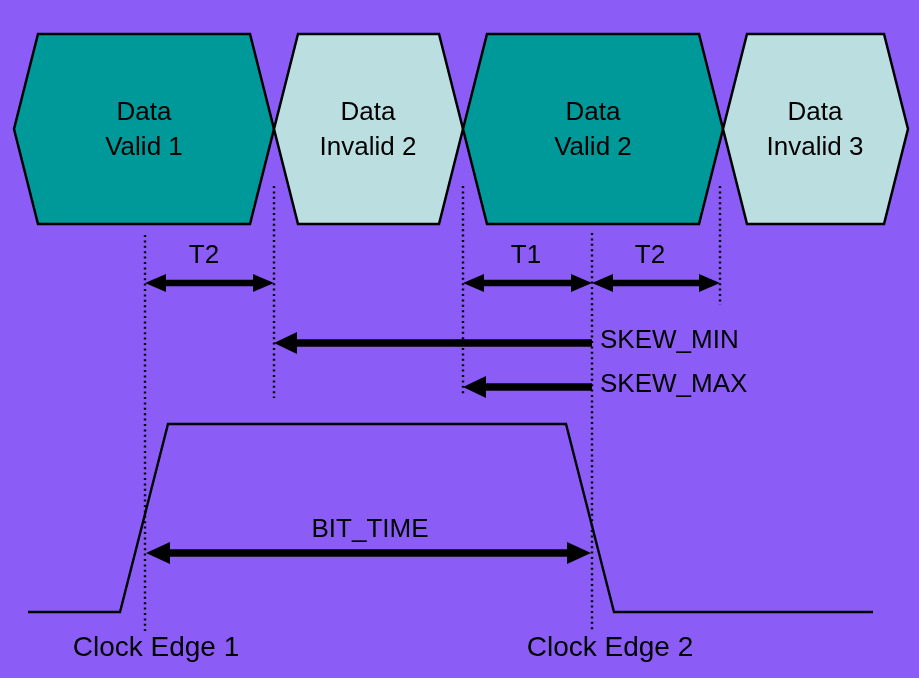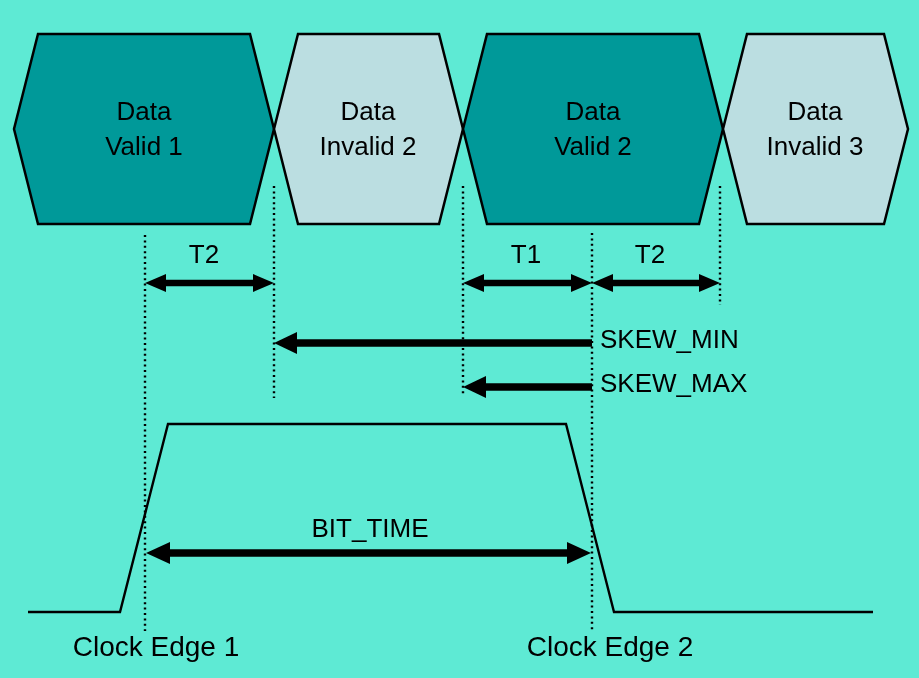--- a/index.html
+++ b/index.html
@@ -1,16 +1,16 @@
 <!DOCTYPE html>
 <html><head>
 <meta charset="utf-8">
 <style>
   html,body{margin:0;padding:0;background:#ffffff;}
-  .stage{position:relative;width:919px;height:678px;background:#5eead4;overflow:hidden;}
+  .stage{position:relative;width:919px;height:678px;background:#8b5cf6;overflow:hidden;}
   svg{display:block;}
   .hex-label{font-family:"Liberation Sans",sans-serif;font-size:26px;fill:#000;text-anchor:middle;}
   .dim-label{font-family:"Liberation Sans",sans-serif;font-size:26px;fill:#000;text-anchor:middle;}
   .skew-label{font-family:"Liberation Sans",sans-serif;font-size:26px;fill:#000;text-anchor:start;}
   .edge-label{font-family:"Liberation Sans",sans-serif;font-size:28px;fill:#000;text-anchor:middle;}
   .hex{stroke:#000;stroke-width:2.5;}
   .wave{fill:none;stroke:#000;stroke-width:2.4;stroke-linejoin:miter;}
   .dotline{stroke:#000;stroke-width:2.4;stroke-dasharray:2 3.4;fill:none;}
   .dimline{stroke:#000;stroke-width:6.5;}
   .thickline{stroke:#000;stroke-width:7.5;}

